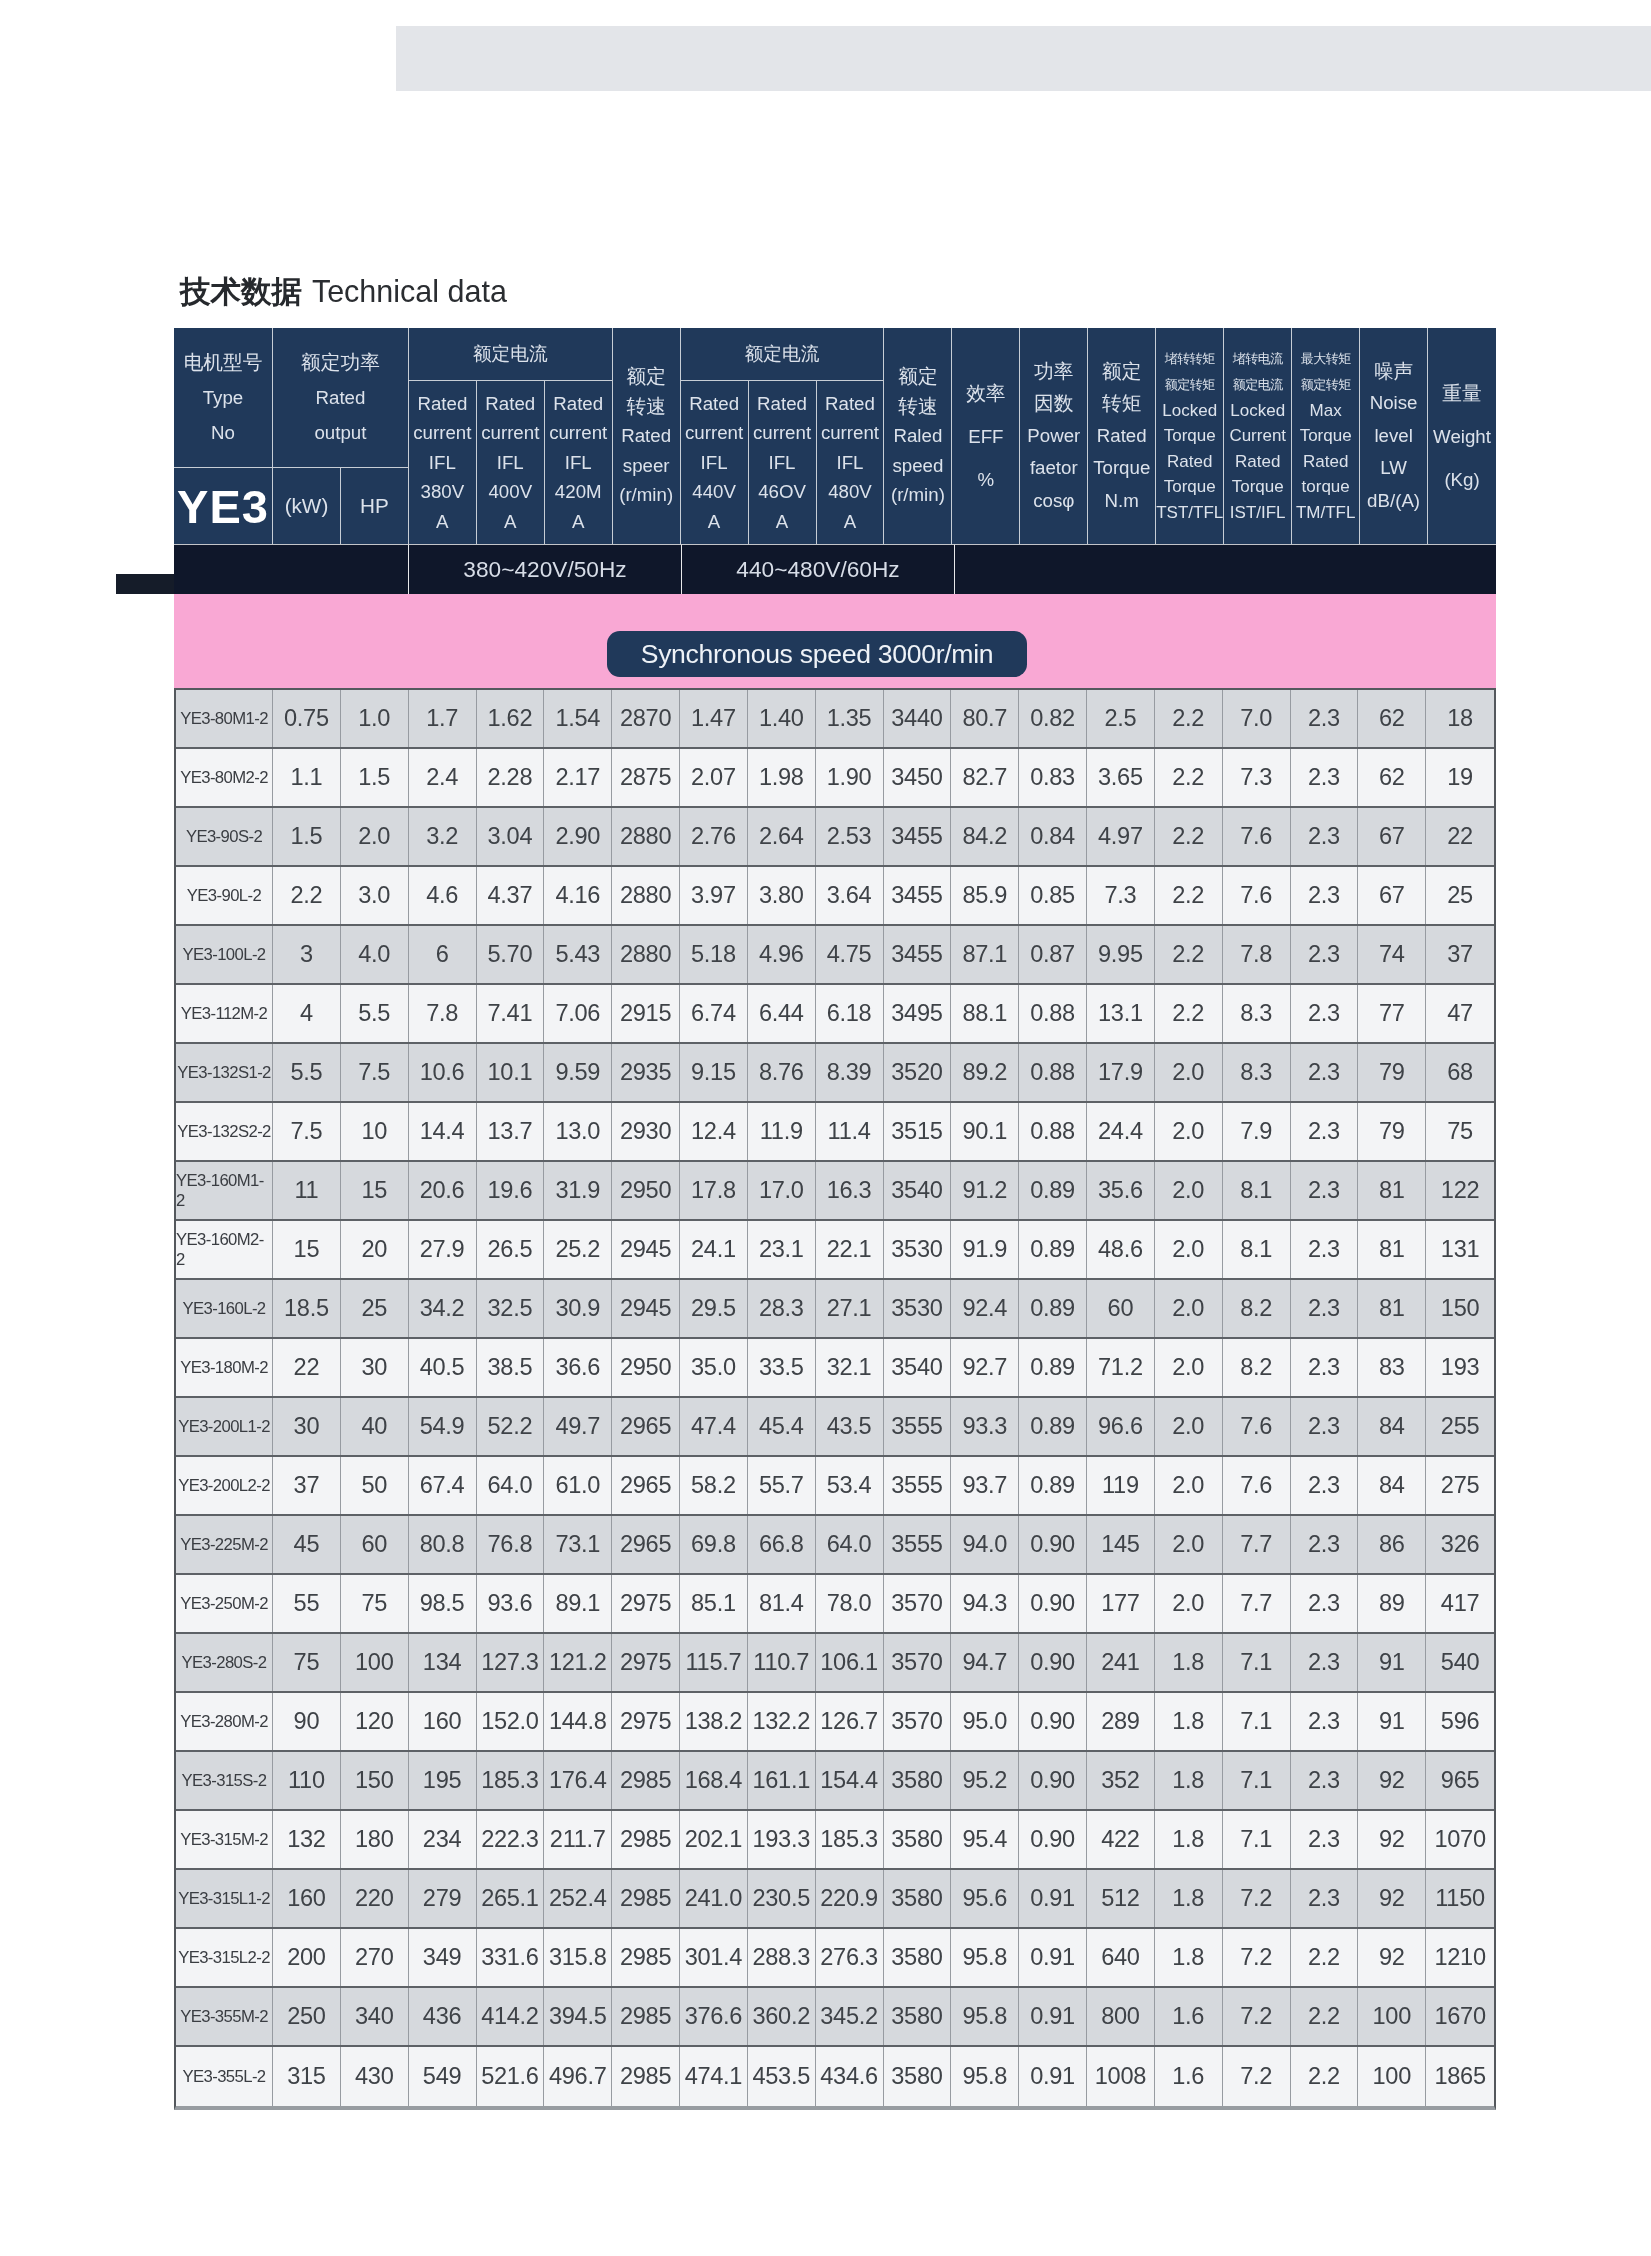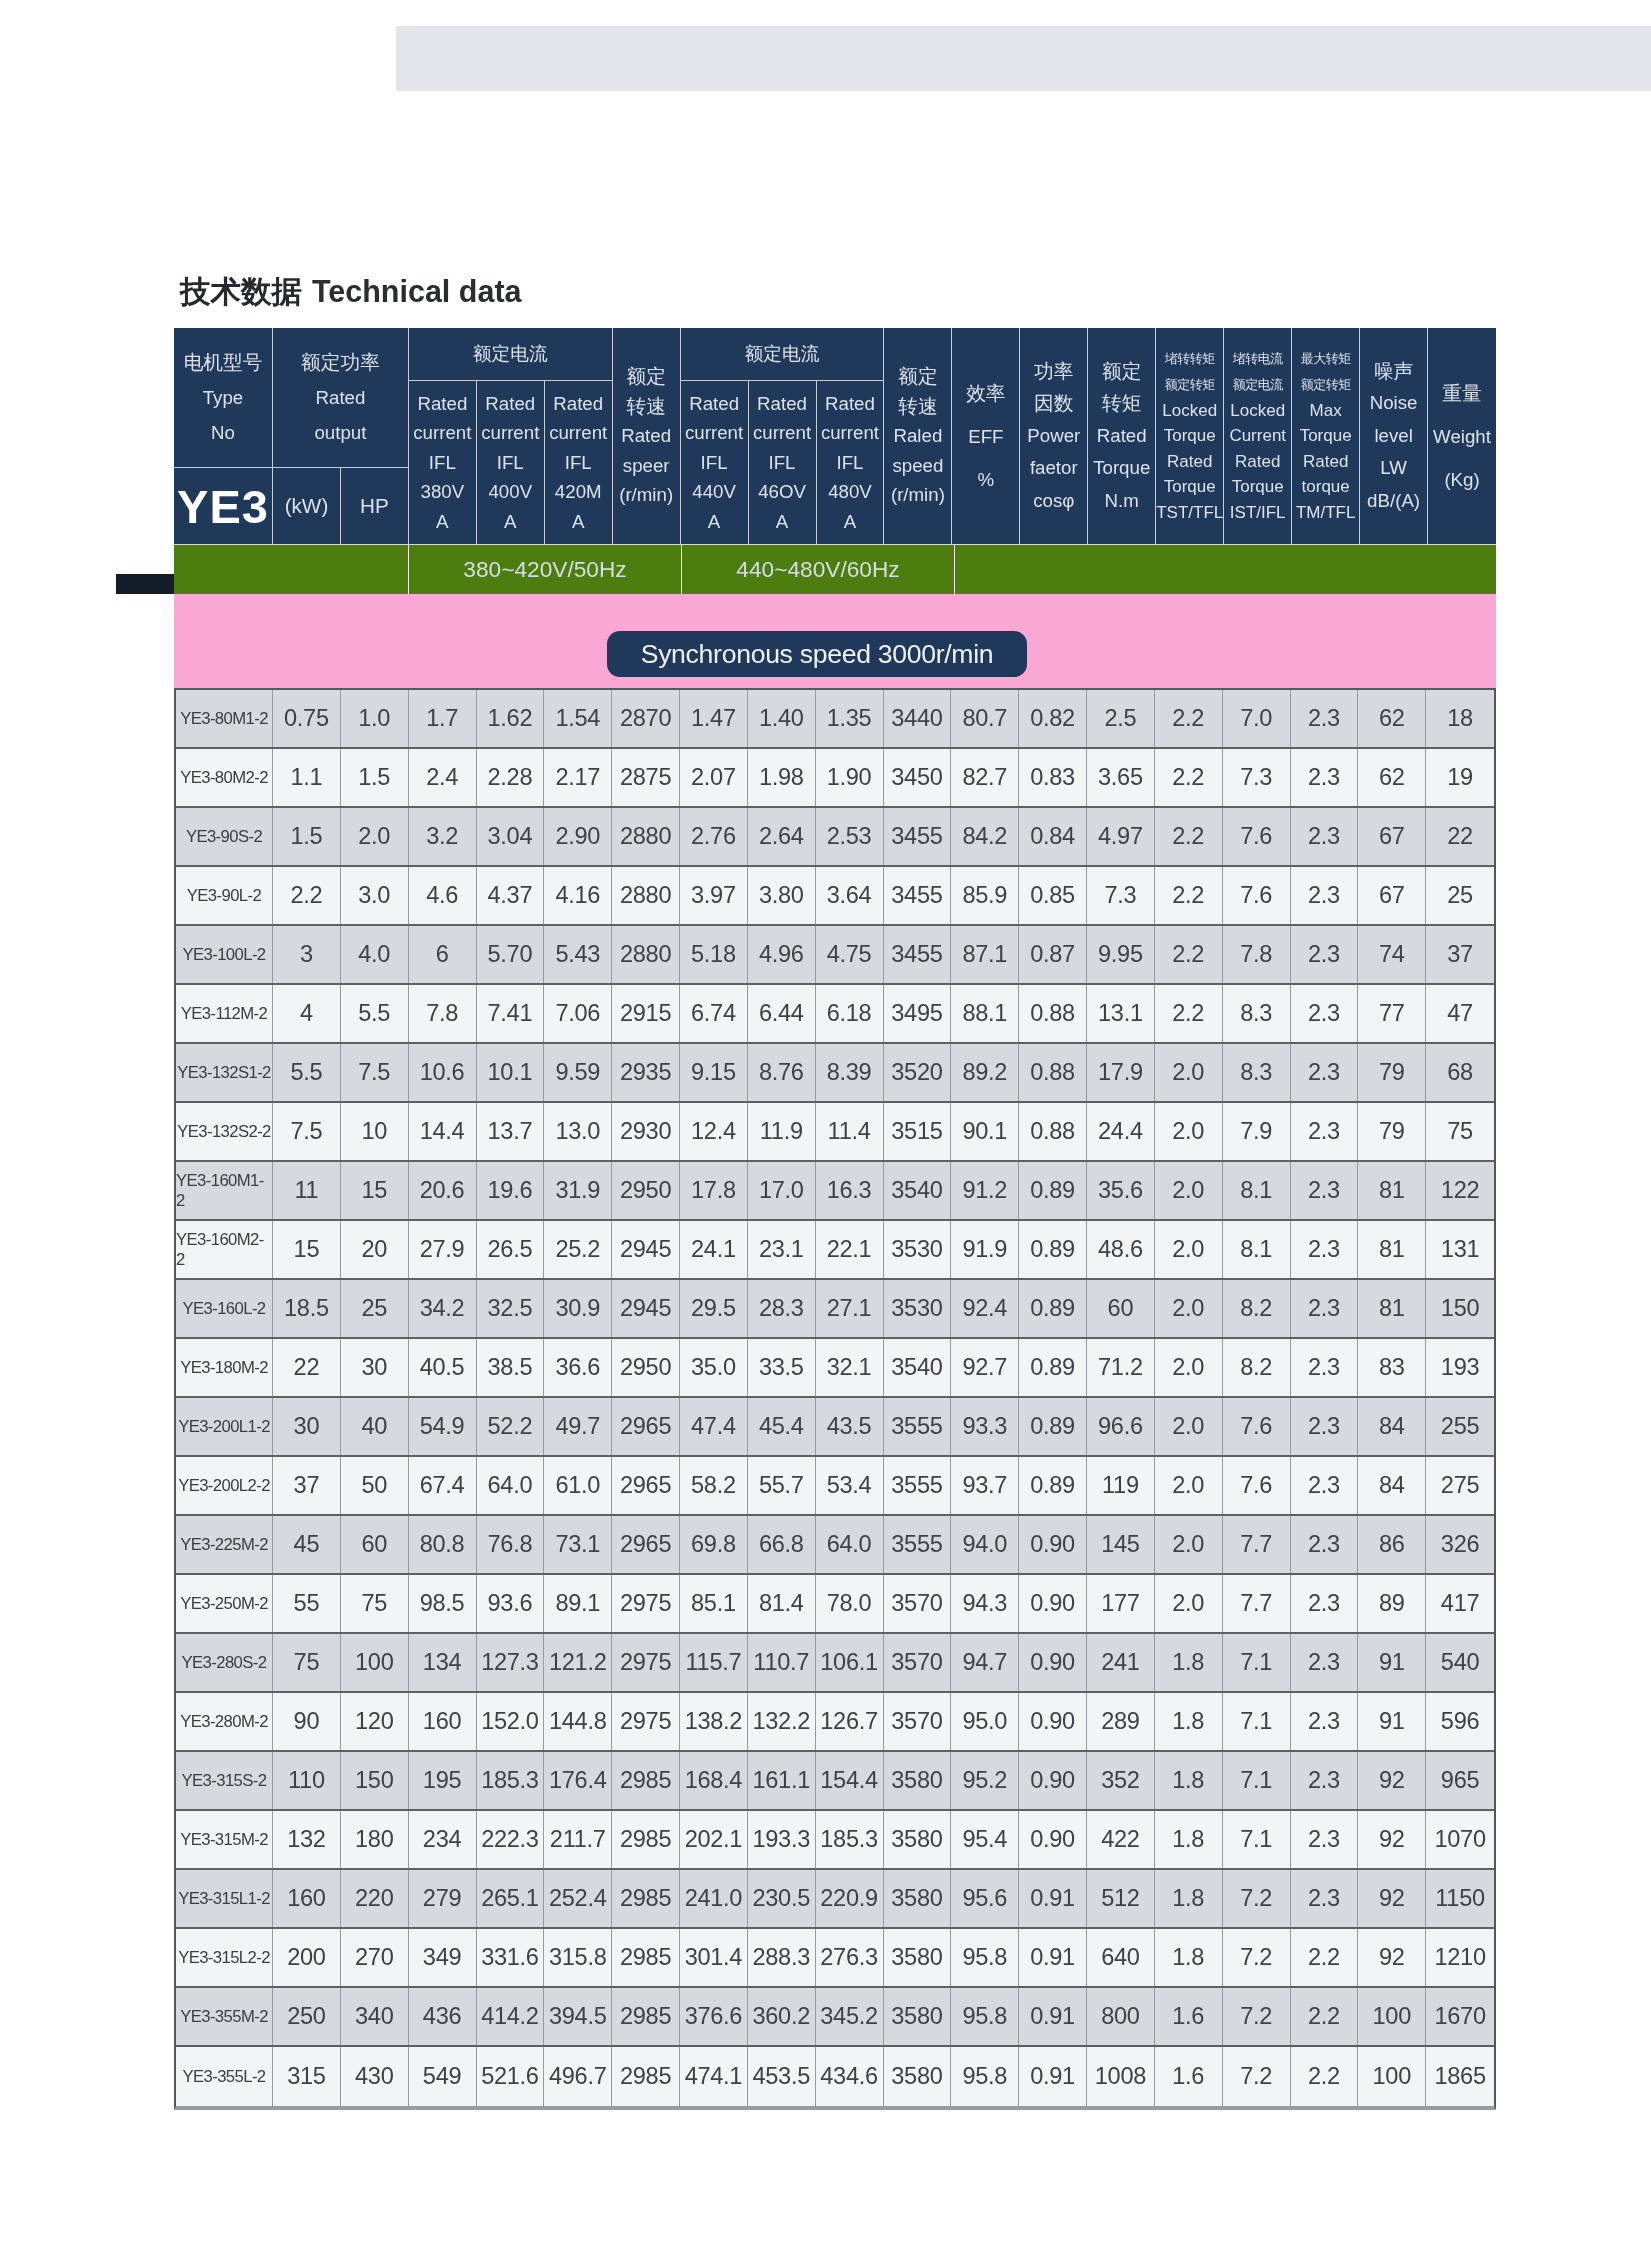--- a/index.html
+++ b/index.html
@@ -9,21 +9,21 @@
   
   .brand-badge{position:absolute;left:13.8px;top:25.6px;width:377px;height:202px;
 ated       background:#20395a;border-radius:0 0 73px 0;display:flex;align-items:center;justify-content:center;}
   .brand-badge .brand-text{color:#ffffff;font-weight:bold;font-size:126px;letter-spacing:1px;
        padding-right:35px;padding-bottom:9.9px;}
   .top-band{position:absolute;left:396px;top:25.6px;width:1256px;height:65px;background:#e3e5e9;}
 
   
   .page-title{position:absolute;left:180px;top:272px;font-size:30.5px;color:#26292d;white-space:nowrap;}
   .page-title .zh{font-weight:bold;}
-  .page-title .en{font-weight:bold;padding-left:9.9px;color:#2a2d31;}
+  .page-title .en{font-weight:normal;padding-left:9.9px;color:#2a2d31;}
 
   
   .tbl{position:absolute;left:174px;top:328px;width:1322px;}
 
   
   .thead{display:grid;grid-template-columns:99px repeat(18,1fr);grid-template-rows:53px 87px 76px;
          background:#20395a;color:#dce2eb;text-align:center;}
   .hcell{display:flex;flex-direction:column;align-items:center;justify-content:center;
          border-right:1px solid rgba(255,255,255,.75);font-size:18.7px;}
   .hcell.noright{border-right:none;}
@@ -45,21 +45,21 @@
   .h-i380{grid-area:2/4/4/5;} .h-i400{grid-area:2/5/4/6;} .h-i420{grid-area:2/6/4/7;}
   .h-spd50{grid-area:1/7/4/8;}
   .h-grp2{grid-area:1/8/2/11;}
   .h-i440{grid-area:2/8/4/9;} .h-i460{grid-area:2/9/4/10;} .h-i480{grid-area:2/10/4/11;}
   .h-spd60{grid-area:1/11/4/12;}
   .h-eff{grid-area:1/12/4/13;} .h-pf{grid-area:1/13/4/14;} .h-tq{grid-area:1/14/4/15;}
   .h-tst{grid-area:1/15/4/16;} .h-ist{grid-area:1/16/4/17;} .h-tm{grid-area:1/17/4/18;}
   .h-noise{grid-area:1/18/4/19;} .h-wt{grid-area:1/19/4/20;}
 
   
-  .vrow{display:flex;height:50px;background:#4d7c0f;color:#d7dde7;font-size:22.7px;}
+  .vrow{display:flex;height:50px;background:#0f172a;color:#d7dde7;font-size:22.7px;}
   .vcell{display:flex;align-items:center;justify-content:center;border-top:1px solid rgba(255,255,255,.75);}
   .vcell.sep{border-right:1px solid rgba(255,255,255,.9);}
   .v-blank1{width:234px;} .v-50{width:272px;} .v-60{width:272px;} .v-blank2{flex:1;}
 
   
   .strip{position:relative;height:94px;background:#f9a8d4;}
   .sync-badge{position:absolute;left:433px;top:37px;width:420px;height:46px;background:#20395a;
       border-radius:12.8px;display:flex;align-items:center;justify-content:center;
       color:#eef2f7;font-size:26.6px;letter-spacing:-0.3px;}
 

